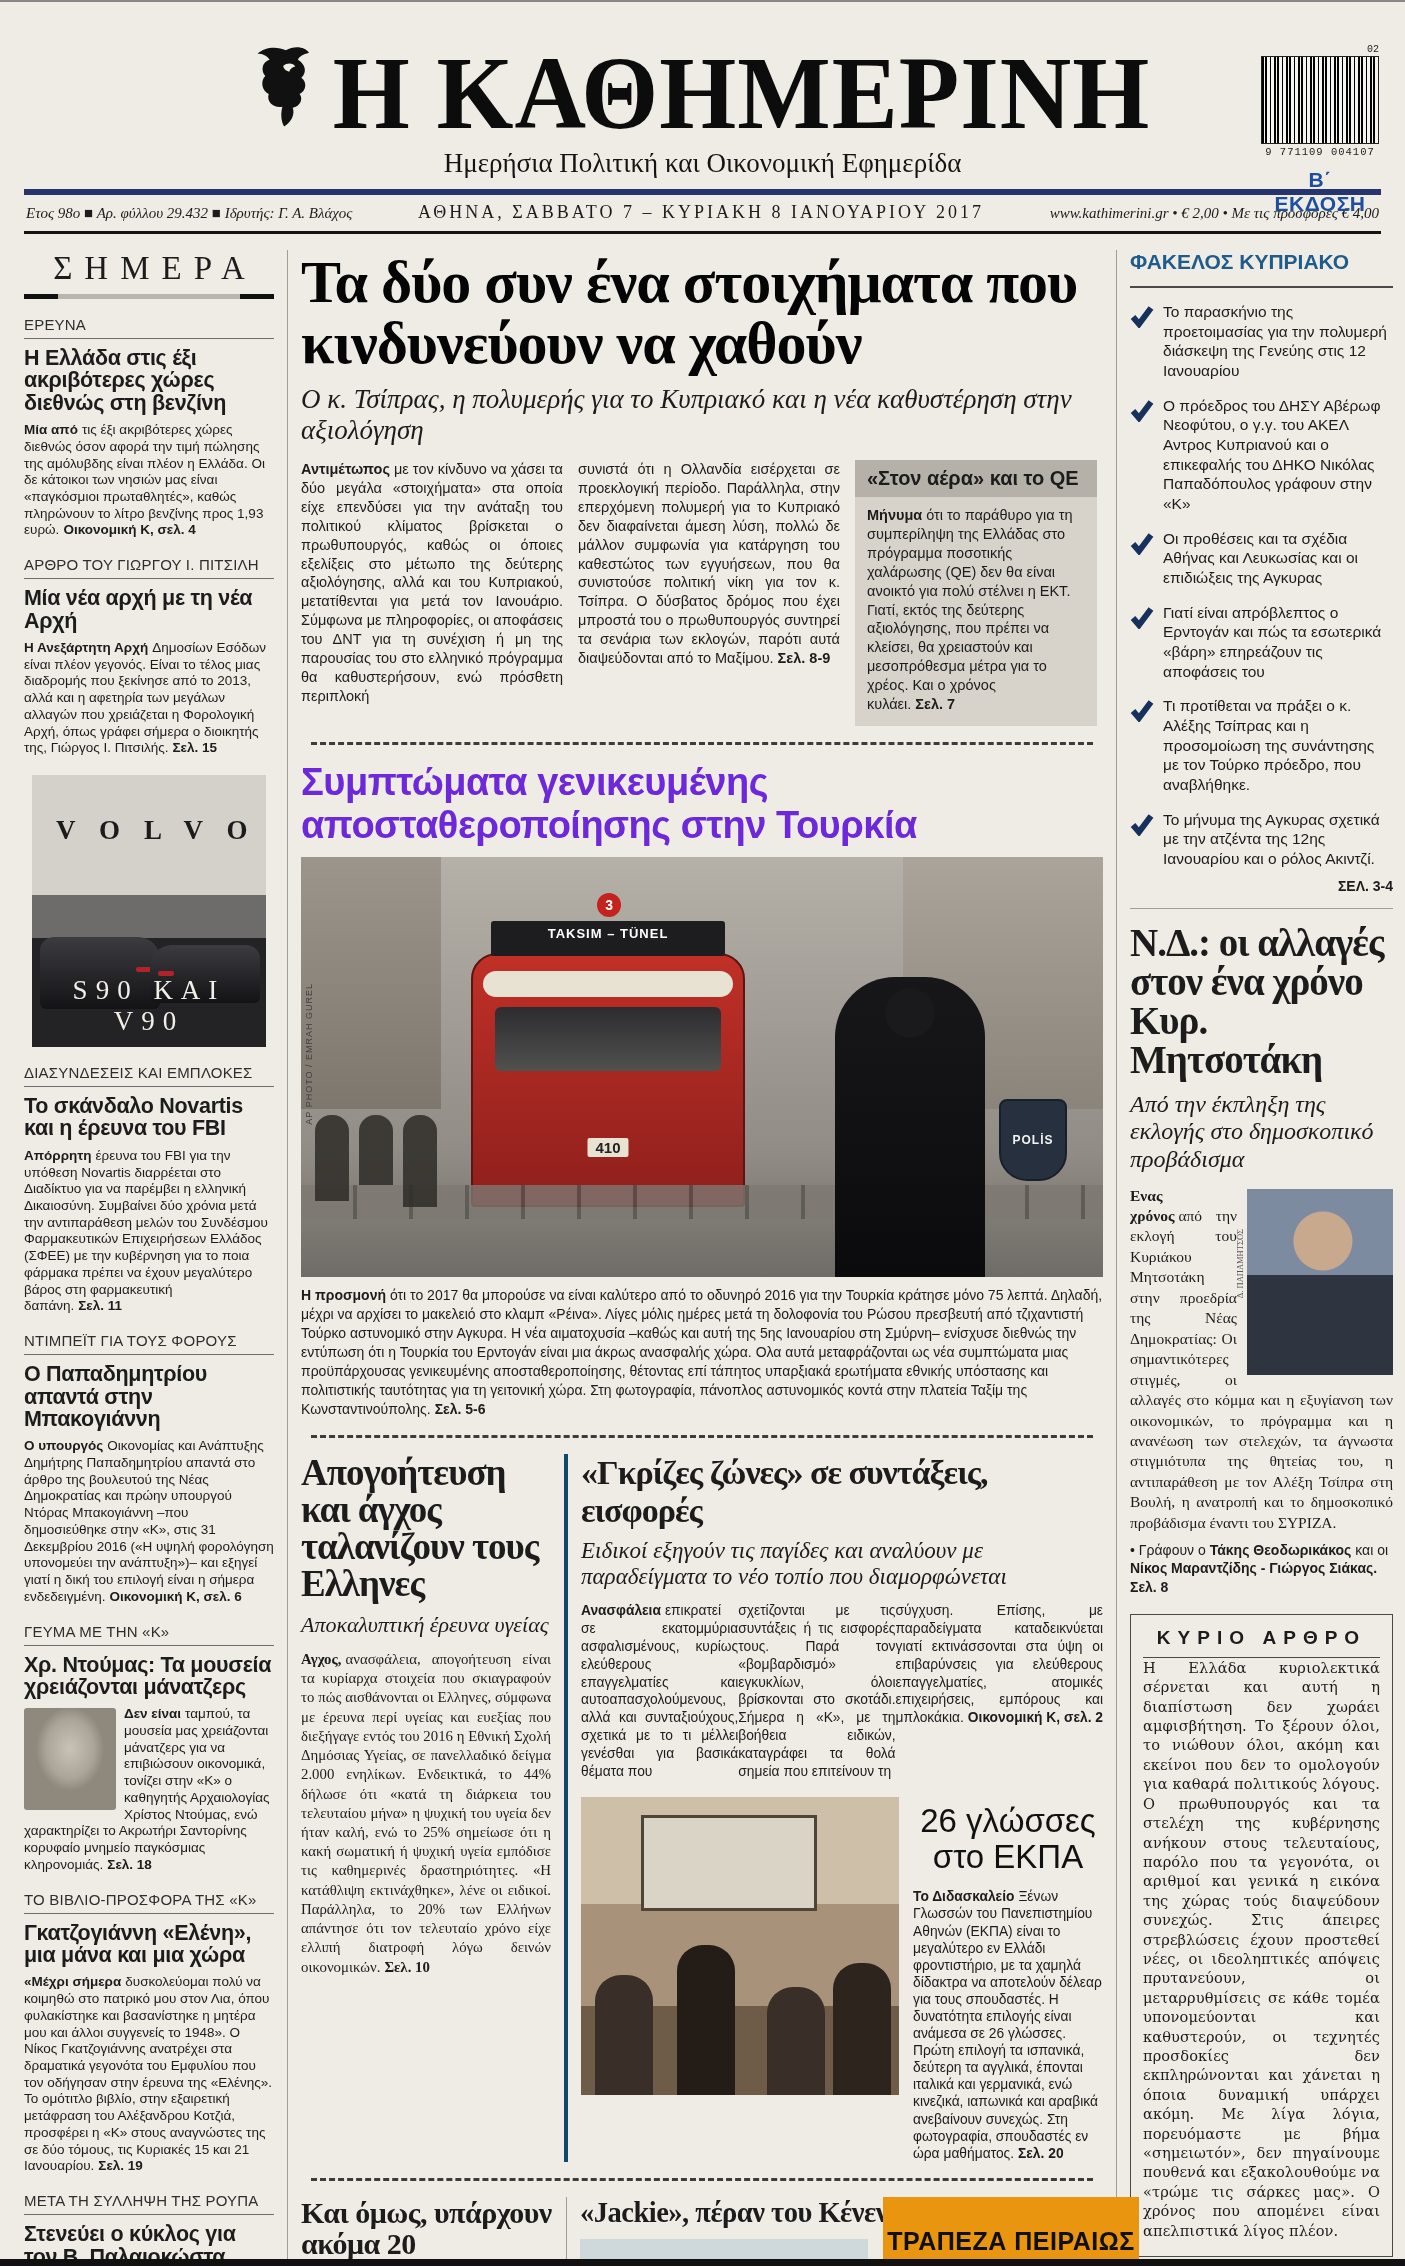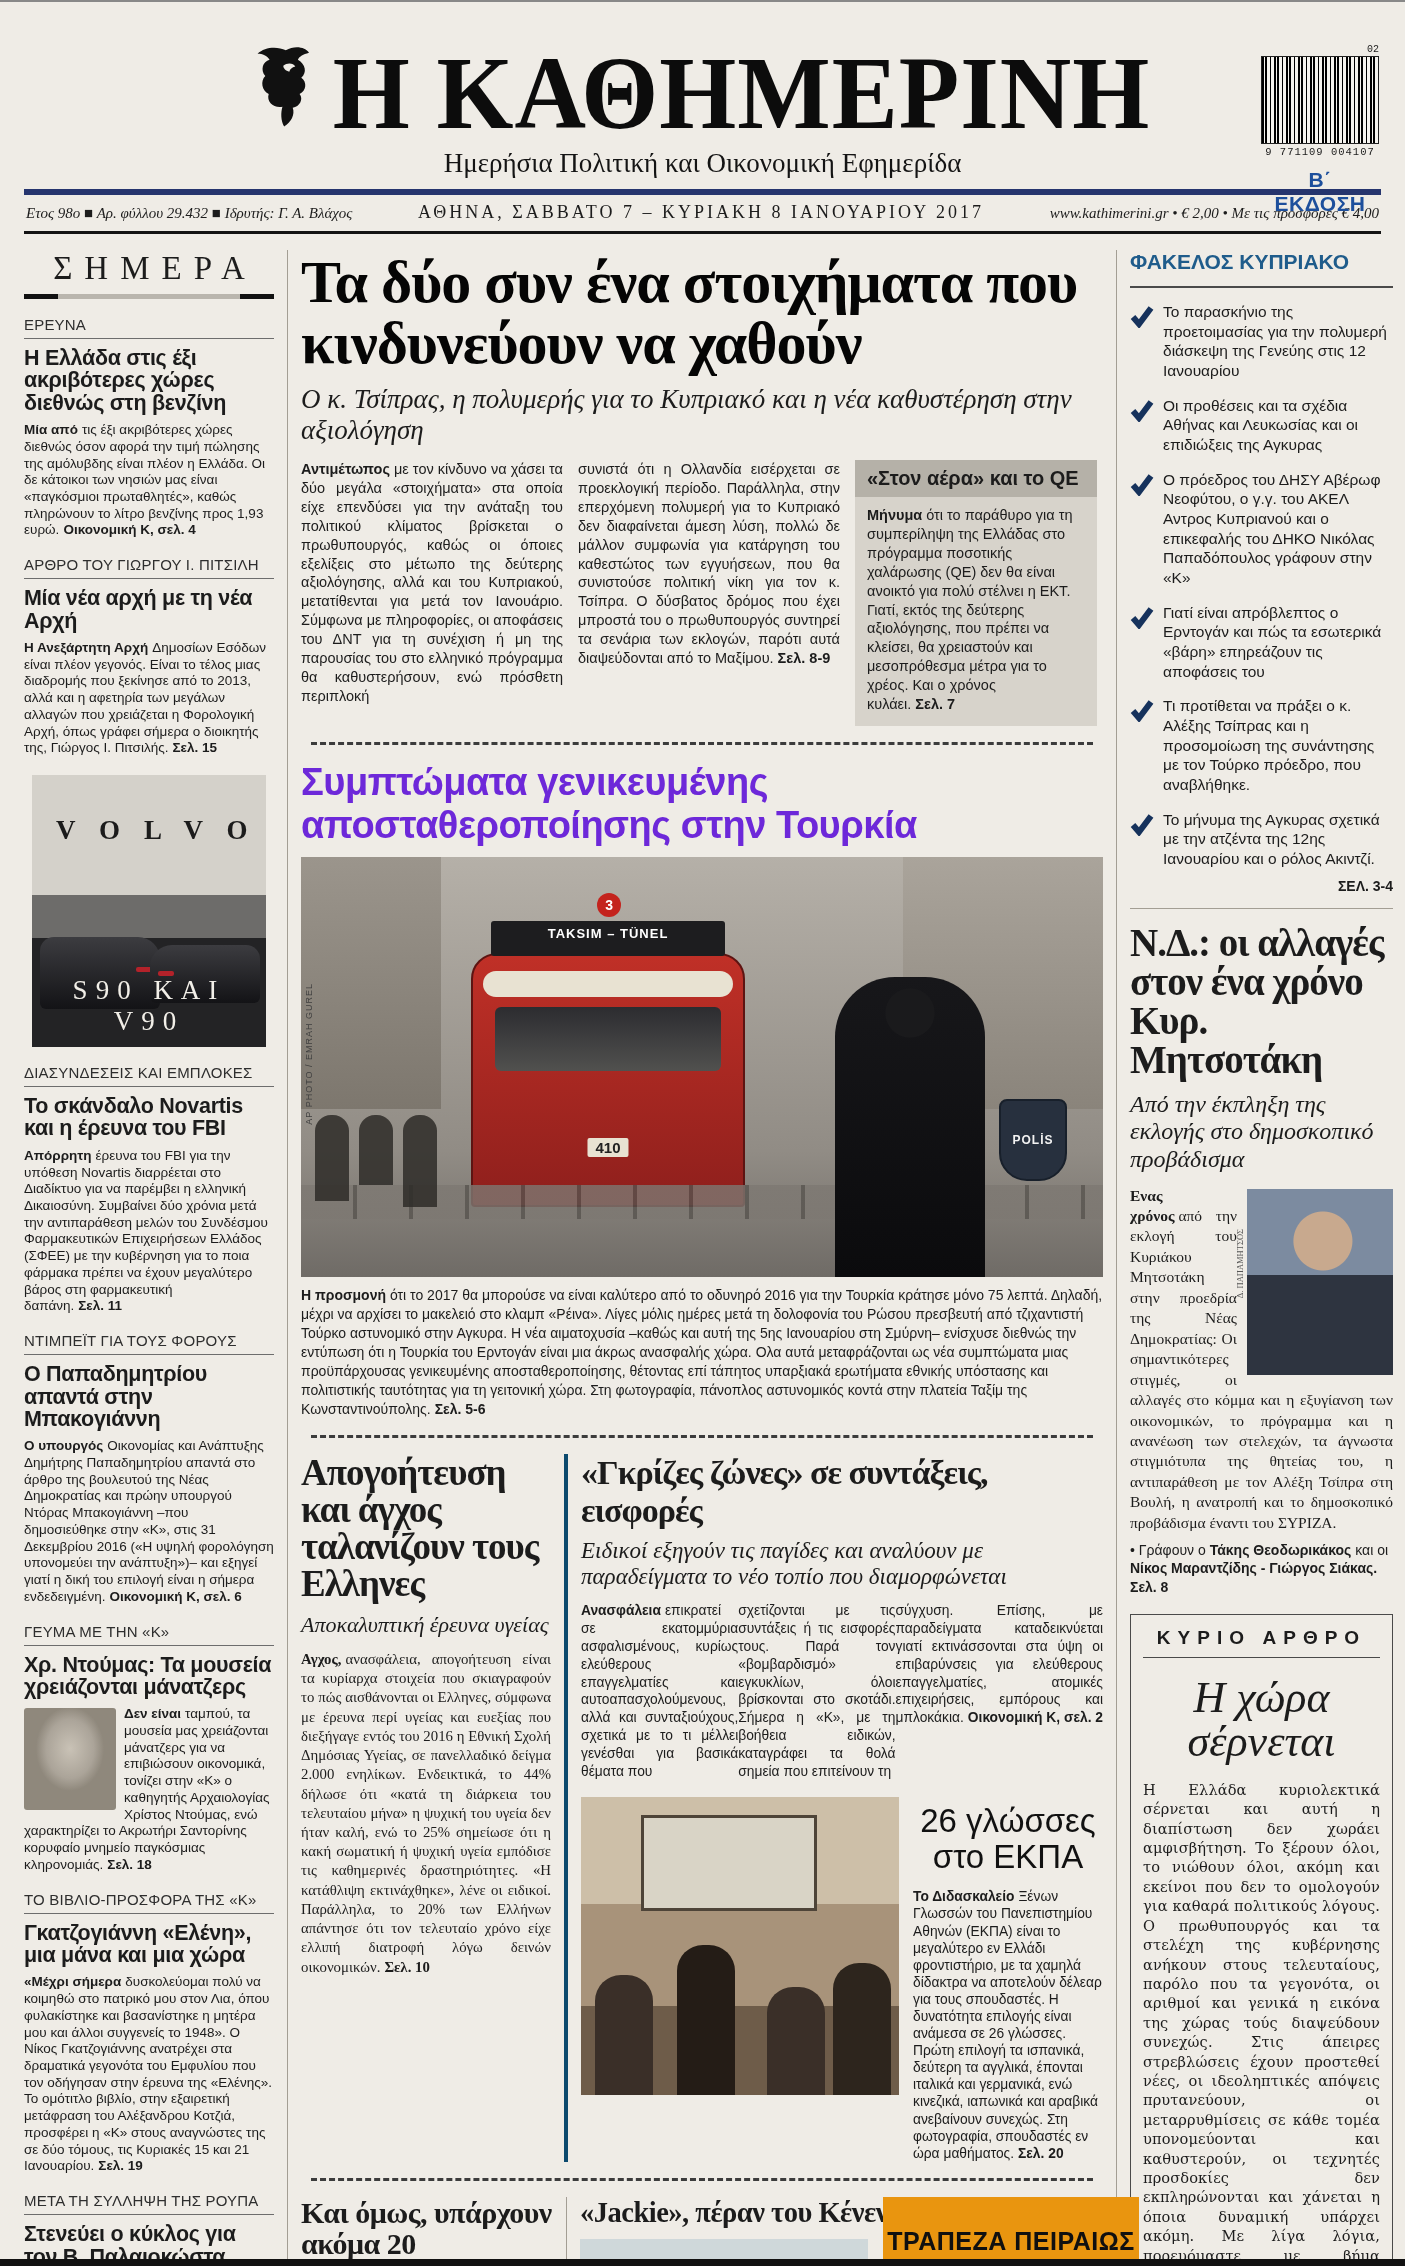--- a/index.html
+++ b/index.html
@@ -331,27 +331,27 @@
         <div class="kyp-item">
           <svg class="check" viewBox="0 0 24 24">
               <path d="M3 13 L9 20 L21 4" stroke="#16325c" stroke-width="6" fill="none"></path>
             </svg>
           <span>Το παρασκήνιο της προετοιμασίας για την πολυμερή διάσκεψη της Γενεύης στις 12 Ιανουαρίου</span>
         </div>
         <div class="kyp-item">
           <svg class="check" viewBox="0 0 24 24">
               <path d="M3 13 L9 20 L21 4" stroke="#16325c" stroke-width="6" fill="none"></path>
             </svg>
+          <span>Ο πρόεδρος του ΔΗΣΥ Αβέρωφ Νεοφύτου, ο γ.γ. του ΑΚΕΛ Αντρος Κυπριανού και ο επικεφαλής του ΔΗΚΟ Νικόλας Παπαδόπουλος γράφουν στην «Κ»</span>
+        </div>
+        <div class="kyp-item">
+          <svg class="check" viewBox="0 0 24 24">
+              <path d="M3 13 L9 20 L21 4" stroke="#16325c" stroke-width="6" fill="none"></path>
+            </svg>
           <span>Οι προθέσεις και τα σχέδια Αθήνας και Λευκωσίας και οι επιδιώξεις της Αγκυρας</span>
-        </div>
-        <div class="kyp-item">
-          <svg class="check" viewBox="0 0 24 24">
-              <path d="M3 13 L9 20 L21 4" stroke="#16325c" stroke-width="6" fill="none"></path>
-            </svg>
-          <span>Ο πρόεδρος του ΔΗΣΥ Αβέρωφ Νεοφύτου, ο γ.γ. του ΑΚΕΛ Αντρος Κυπριανού και ο επικεφαλής του ΔΗΚΟ Νικόλας Παπαδόπουλος γράφουν στην «Κ»</span>
         </div>
         <div class="kyp-item">
           <svg class="check" viewBox="0 0 24 24">
               <path d="M3 13 L9 20 L21 4" stroke="#16325c" stroke-width="6" fill="none"></path>
             </svg>
           <span>Γιατί είναι απρόβλεπτος ο Ερντογάν και πώς τα εσωτερικά «βάρη» επηρεάζουν τις αποφάσεις του</span>
         </div>
         <div class="kyp-item">
           <svg class="check" viewBox="0 0 24 24">
               <path d="M3 13 L9 20 L21 4" stroke="#16325c" stroke-width="6" fill="none"></path>
@@ -377,19 +377,18 @@
             <span class="nd-cred">Δ. ΠΑΠΑΜΗΤΣΟΣ</span>
           </span>
           <b class="ld">Ενας χρόνος</b><span>από την εκλογή του Κυριάκου Μητσοτάκη στην προεδρία της Νέας Δημοκρατίας: Οι σημαντικότερες στιγμές, οι αλλαγές στο κόμμα και η εξυγίανση των οικονομικών, το πρόγραμμα και η ανανέωση των στελεχών, τα άγνωστα στιγμιότυπα της θητείας του, η αντιπαράθεση με τον Αλέξη Τσίπρα στη Βουλή, η ανατροπή και το δημοσκοπικό προβάδισμα έναντι του ΣΥΡΙΖΑ.</span>
         </div>
         <div style="clear:both"></div>
         <p class="nd-foot"><span>• Γράφουν ο</span> <b>Τάκης Θεοδωρικάκος</b> <span>και οι</span> <b>Νίκος Μαραντζίδης - Γιώργος Σιάκας.</b> <b>Σελ. 8</b></p>
       </div>
 
       <div class="kyrio">
         <div class="ka-head">ΚΥΡΙΟ ΑΡΘΡΟ</div>
-        <div class="ka-title">Η χώρα σέρνεται</div>
         <p class="ka-body" style="margin:0">Η Ελλάδα κυριολεκτικά σέρνεται και αυτή η διαπίστωση δεν χωράει αμφισβήτηση. Το ξέρουν όλοι, το νιώθουν όλοι, ακόμη και εκείνοι που δεν το ομολογούν για καθαρά πολιτικούς λόγους. Ο πρωθυπουργός και τα στελέχη της κυβέρνησης ανήκουν στους τελευταίους, παρόλο που τα γεγονότα, οι αριθμοί και γενικά η εικόνα της χώρας τούς διαψεύδουν συνεχώς. Στις άπειρες στρεβλώσεις έχουν προστεθεί νέες, οι ιδεοληπτικές απόψεις πρυτανεύουν, οι μεταρρυθμίσεις σε κάθε τομέα υπονομεύονται και καθυστερούν, οι τεχνητές προσδοκίες δεν εκπληρώνονται και χάνεται η όποια δυναμική υπάρχει ακόμη. Με λίγα λόγια, πορευόμαστε με βήμα «σημειωτόν», δεν πηγαίνουμε πουθενά και εξακολουθούμε να «τρώμε τις σάρκες μας». Ο χρόνος που απομένει είναι απελπιστικά λίγος πλέον.</p>
       </div>
     </div>
 
   </div>
 </div>
 
 </body></html>

